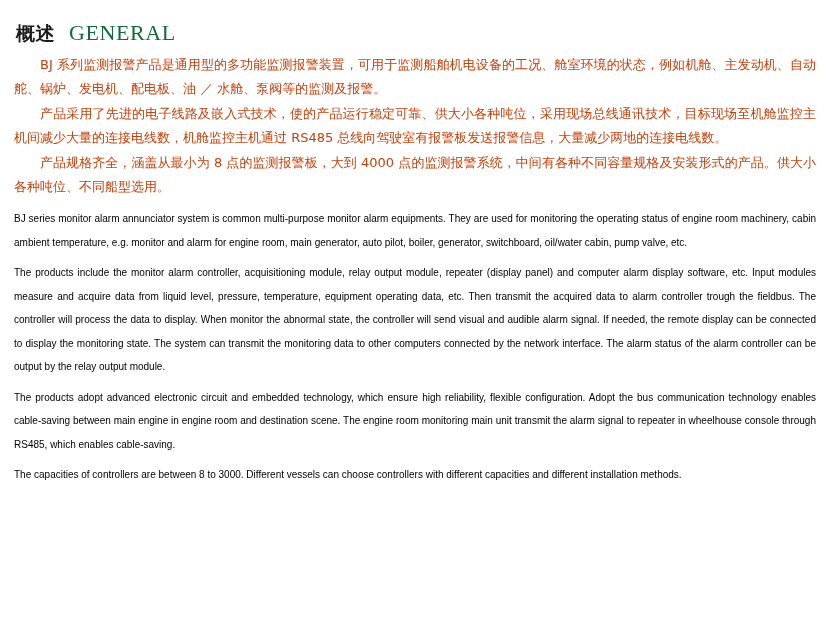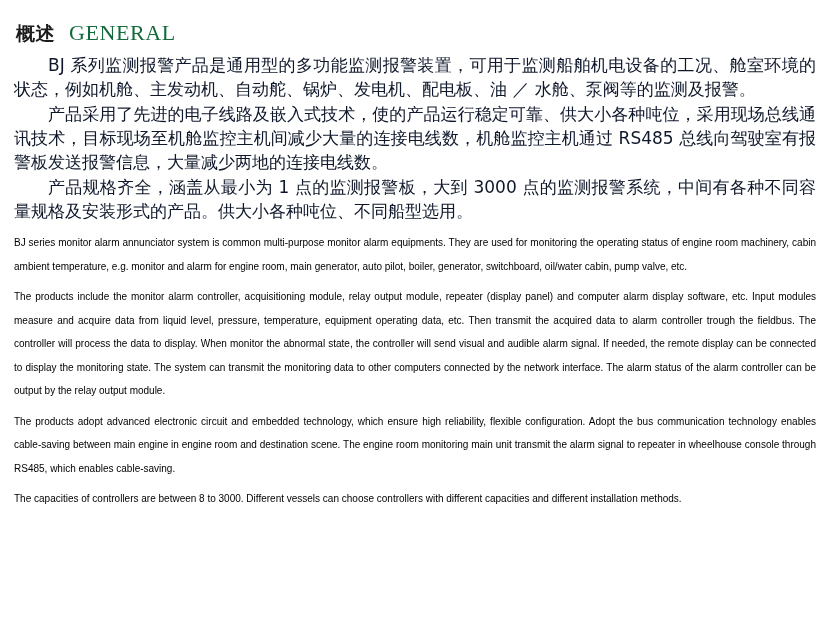--- a/index.html
+++ b/index.html
@@ -37,23 +37,23 @@
   }
   .title-en {
     font-family: "Liberation Serif", serif;
     font-size: 22px;
     font-weight: normal;
     color: #146a3c;
     letter-spacing: 0.6px;
   }
   .cn-block {
     font-family: "DejaVu Sans", sans-serif;
-    font-size: 17px;
+    font-size: 13px;
     line-height: 24px;
-    color: #0f172a;
+    color: #c2410c;
     text-align: justify;
     text-justify: inter-ideograph;
     margin: 0 0 1px 0;
     text-indent: 2em;
   }
   .cn-block.last {
     margin-bottom: 6px;
   }
   .en-block {
     font-family: "Liberation Sans", sans-serif;
@@ -73,21 +73,21 @@
 <div class="page">
 
   <div class="title-row">
     <span class="title-cn">概述</span>
     <span class="title-en">GENERAL</span>
   </div>
 
   <div class="cn-section">
     <p class="cn-block">BJ 系列监测报警产品是通用型的多功能监测报警装置，可用于监测船舶机电设备的工况、舱室环境的状态，例如机舱、主发动机、自动舵、锅炉、发电机、配电板、油 ／ 水舱、泵阀等的监测及报警。</p>
     <p class="cn-block">产品采用了先进的电子线路及嵌入式技术，使的产品运行稳定可靠、供大小各种吨位，采用现场总线通讯技术，目标现场至机舱监控主机间减少大量的连接电线数，机舱监控主机通过 RS485 总线向驾驶室有报警板发送报警信息，大量减少两地的连接电线数。</p>
-    <p class="cn-block last">产品规格齐全，涵盖从最小为 1 点的监测报警板，大到 3000 点的监测报警系统，中间有各种不同容量规格及安装形式的产品。供大小各种吨位、不同船型选用。</p>
+    <p class="cn-block last">产品规格齐全，涵盖从最小为 8 点的监测报警板，大到 4000 点的监测报警系统，中间有各种不同容量规格及安装形式的产品。供大小各种吨位、不同船型选用。</p>
   </div>
 
   <div class="en-wrap">
     <p class="en-block">BJ series monitor alarm annunciator system is common multi-purpose monitor alarm equipments. They are used for monitoring the operating status of engine room machinery, cabin ambient temperature, e.g. monitor and alarm for engine room, main generator, auto pilot, boiler, generator, switchboard, oil/water cabin, pump valve, etc.</p>
     <p class="en-block">The products include the monitor  alarm controller, acquisitioning module, relay output module, repeater (display panel) and computer alarm display software, etc. Input modules measure and acquire data from liquid level, pressure, temperature, equipment operating data, etc. Then transmit the acquired data to alarm controller trough the fieldbus. The controller will process the data to display. When monitor the abnormal state, the controller will send visual and audible alarm signal. If needed, the remote display can be connected to display the monitoring state. The system can  transmit the monitoring data to other computers  connected by the  network interface. The alarm status of the alarm controller can be output by the relay output module.</p>
     <p class="en-block">The products adopt advanced electronic circuit and embedded technology, which ensure high reliability, flexible configuration. Adopt the bus communication technology enables cable-saving between main engine in engine room and destination scene. The engine room monitoring main unit transmit the alarm signal to repeater in wheelhouse console through RS485, which enables cable-saving.</p>
     <p class="en-block">The capacities of controllers are  between 8 to 3000. Different vessels can choose controllers with different capacities and different installation methods.</p>
   </div>
 
 </div>

